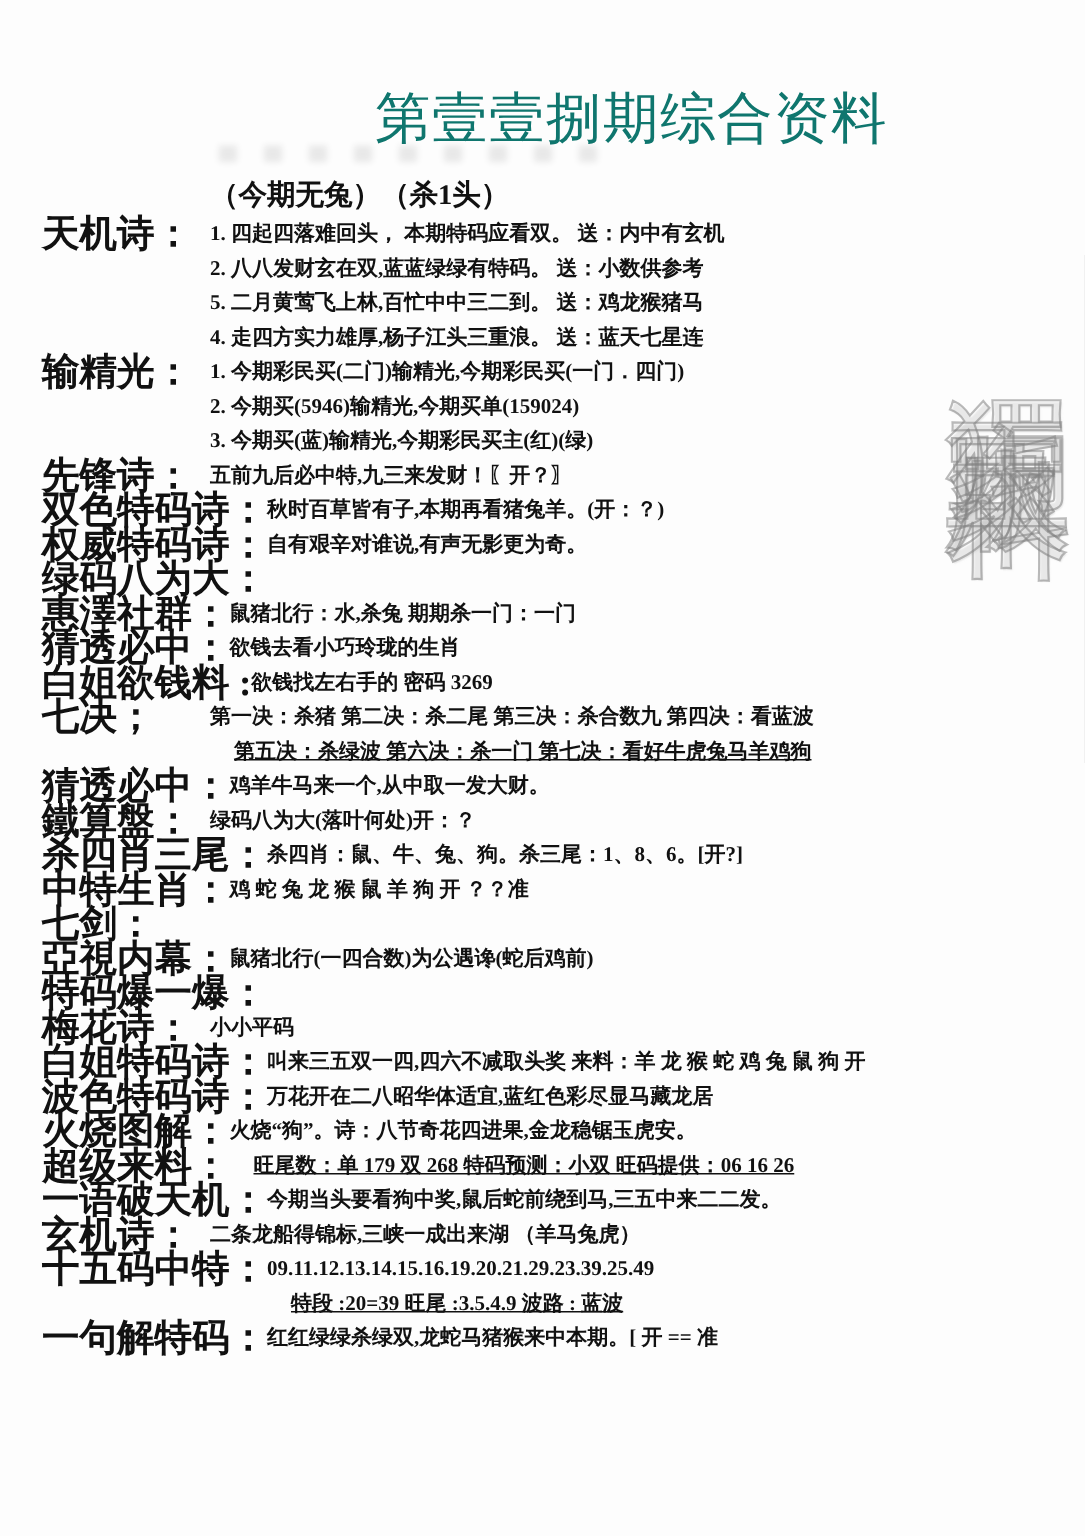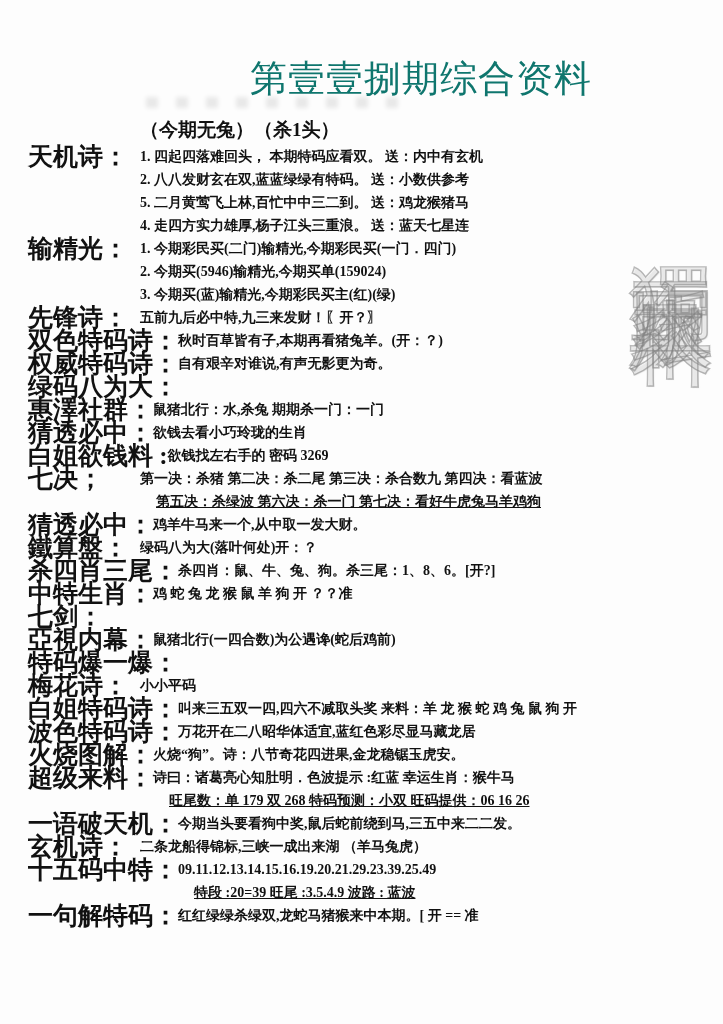--- a/index.html
+++ b/index.html
@@ -200,21 +200,20 @@
     <div class="row">
       <span class="row-label">火烧图解：</span>
       <div class="row-content">
           <div class="line">火烧“狗”。诗：八节奇花四进果,金龙稳锯玉虎安。</div>
         </div>
     </div>
 
     <div class="row">
       <span class="row-label">超级来料：</span>
       <div class="row-content">
-          <div class="line">诗曰：诸葛亮心知肚明．色波提示 :红蓝 幸运生肖：猴牛马</div>
           <div class="line indent">旺尾数：单 179 双 268  特码预测：小双 旺码提供：06 16 26</div>
         </div>
     </div>
 
     <div class="row">
       <span class="row-label">一语破天机：</span>
       <div class="row-content">
           <div class="line">今期当头要看狗中奖,鼠后蛇前绕到马,三五中来二二发。</div>
         </div>
     </div>

